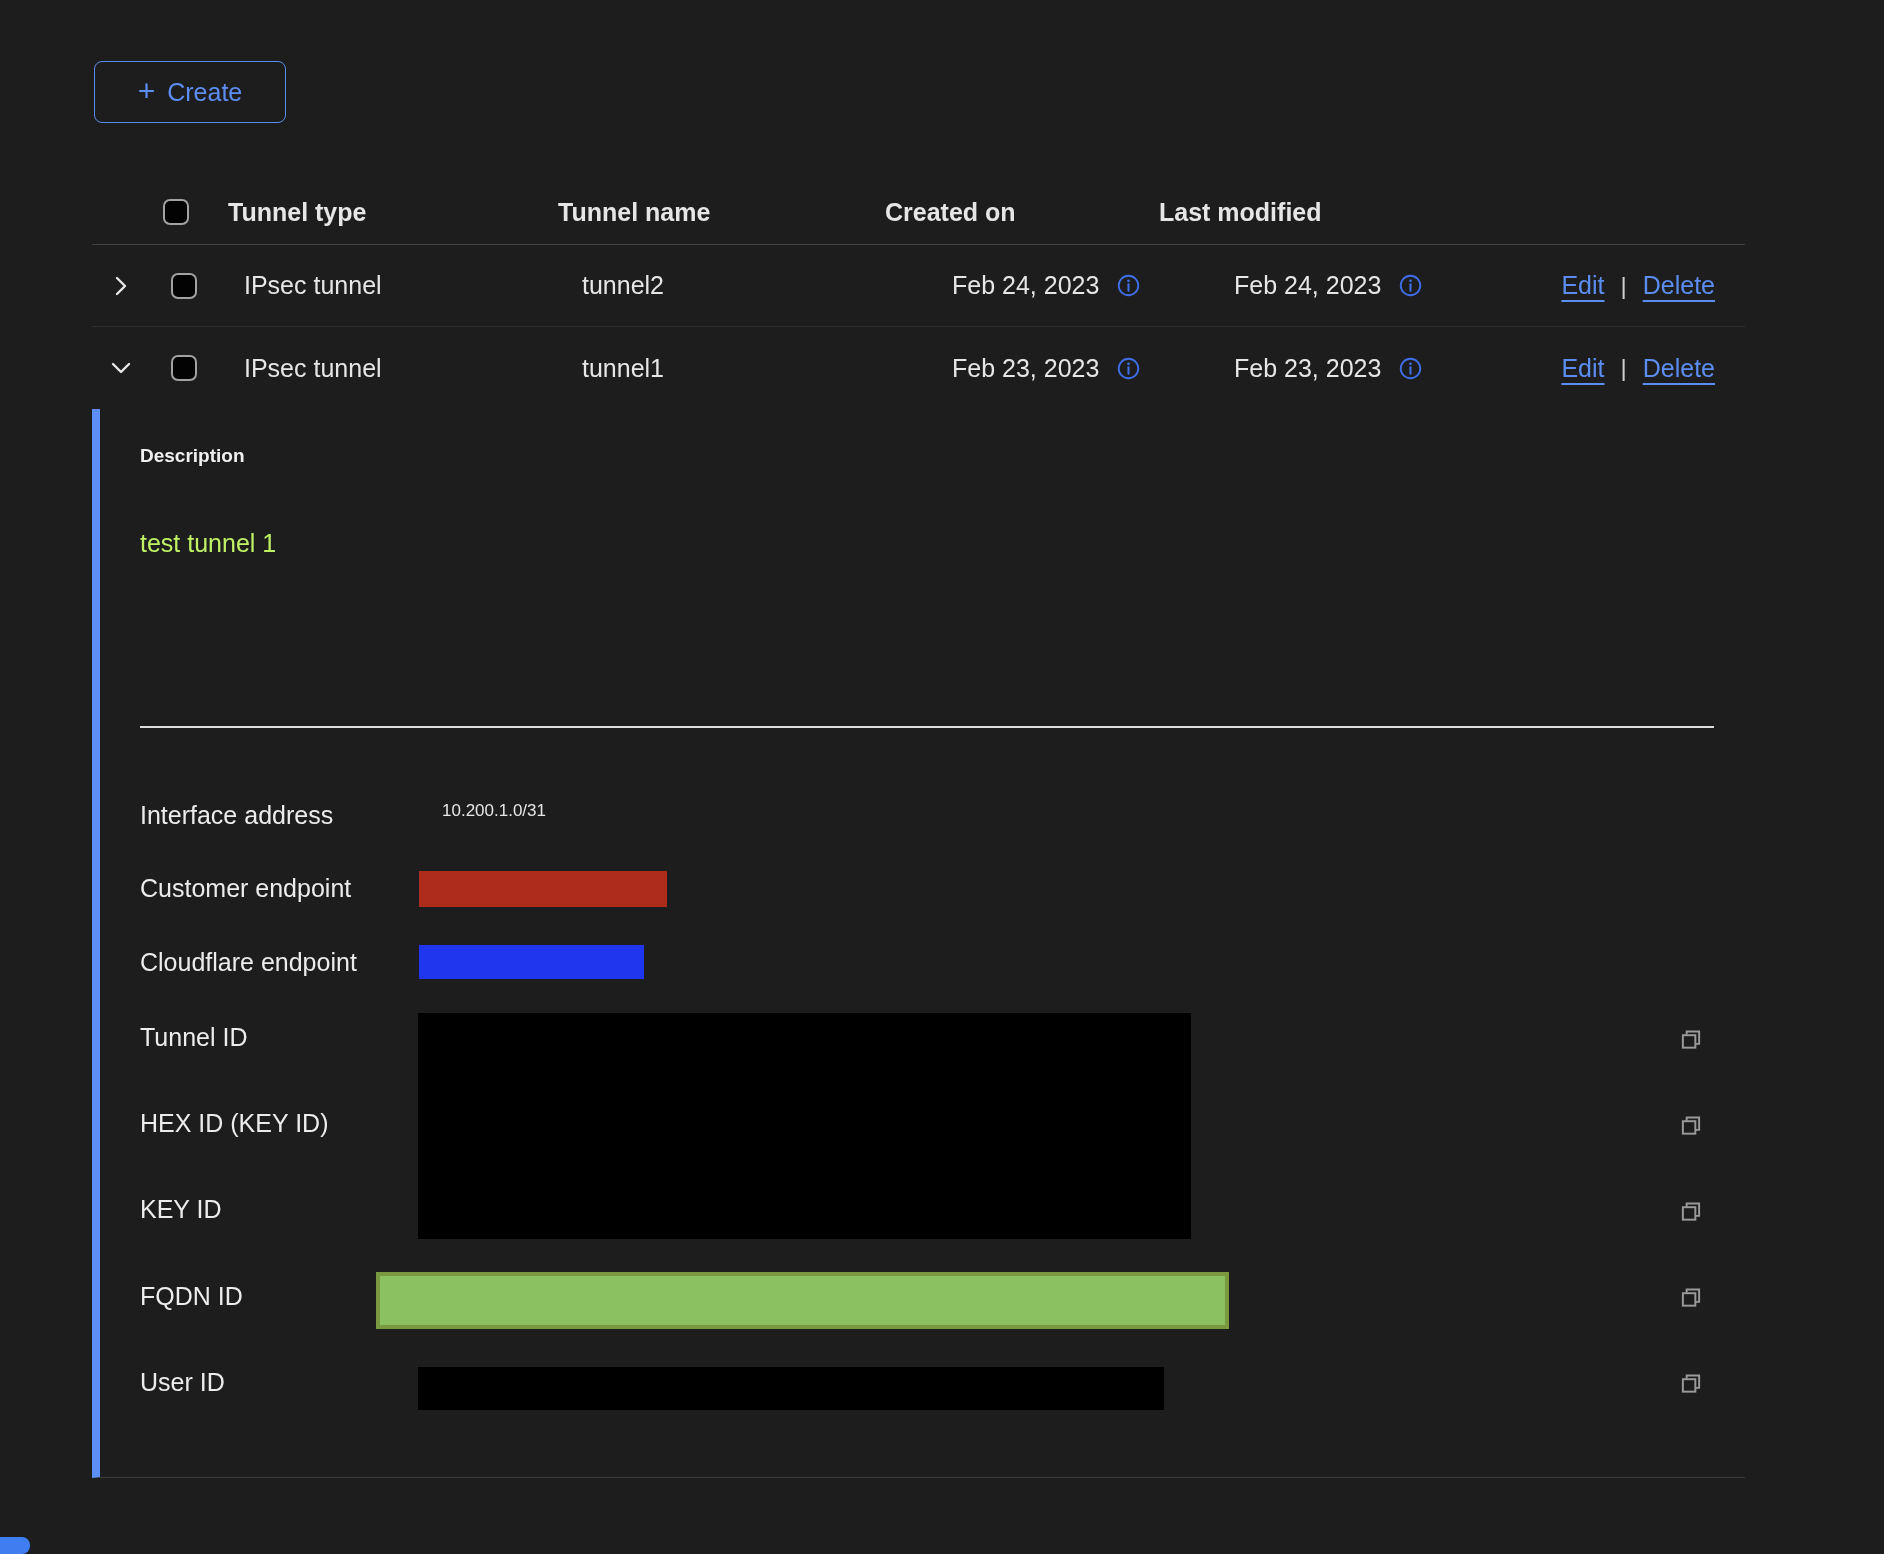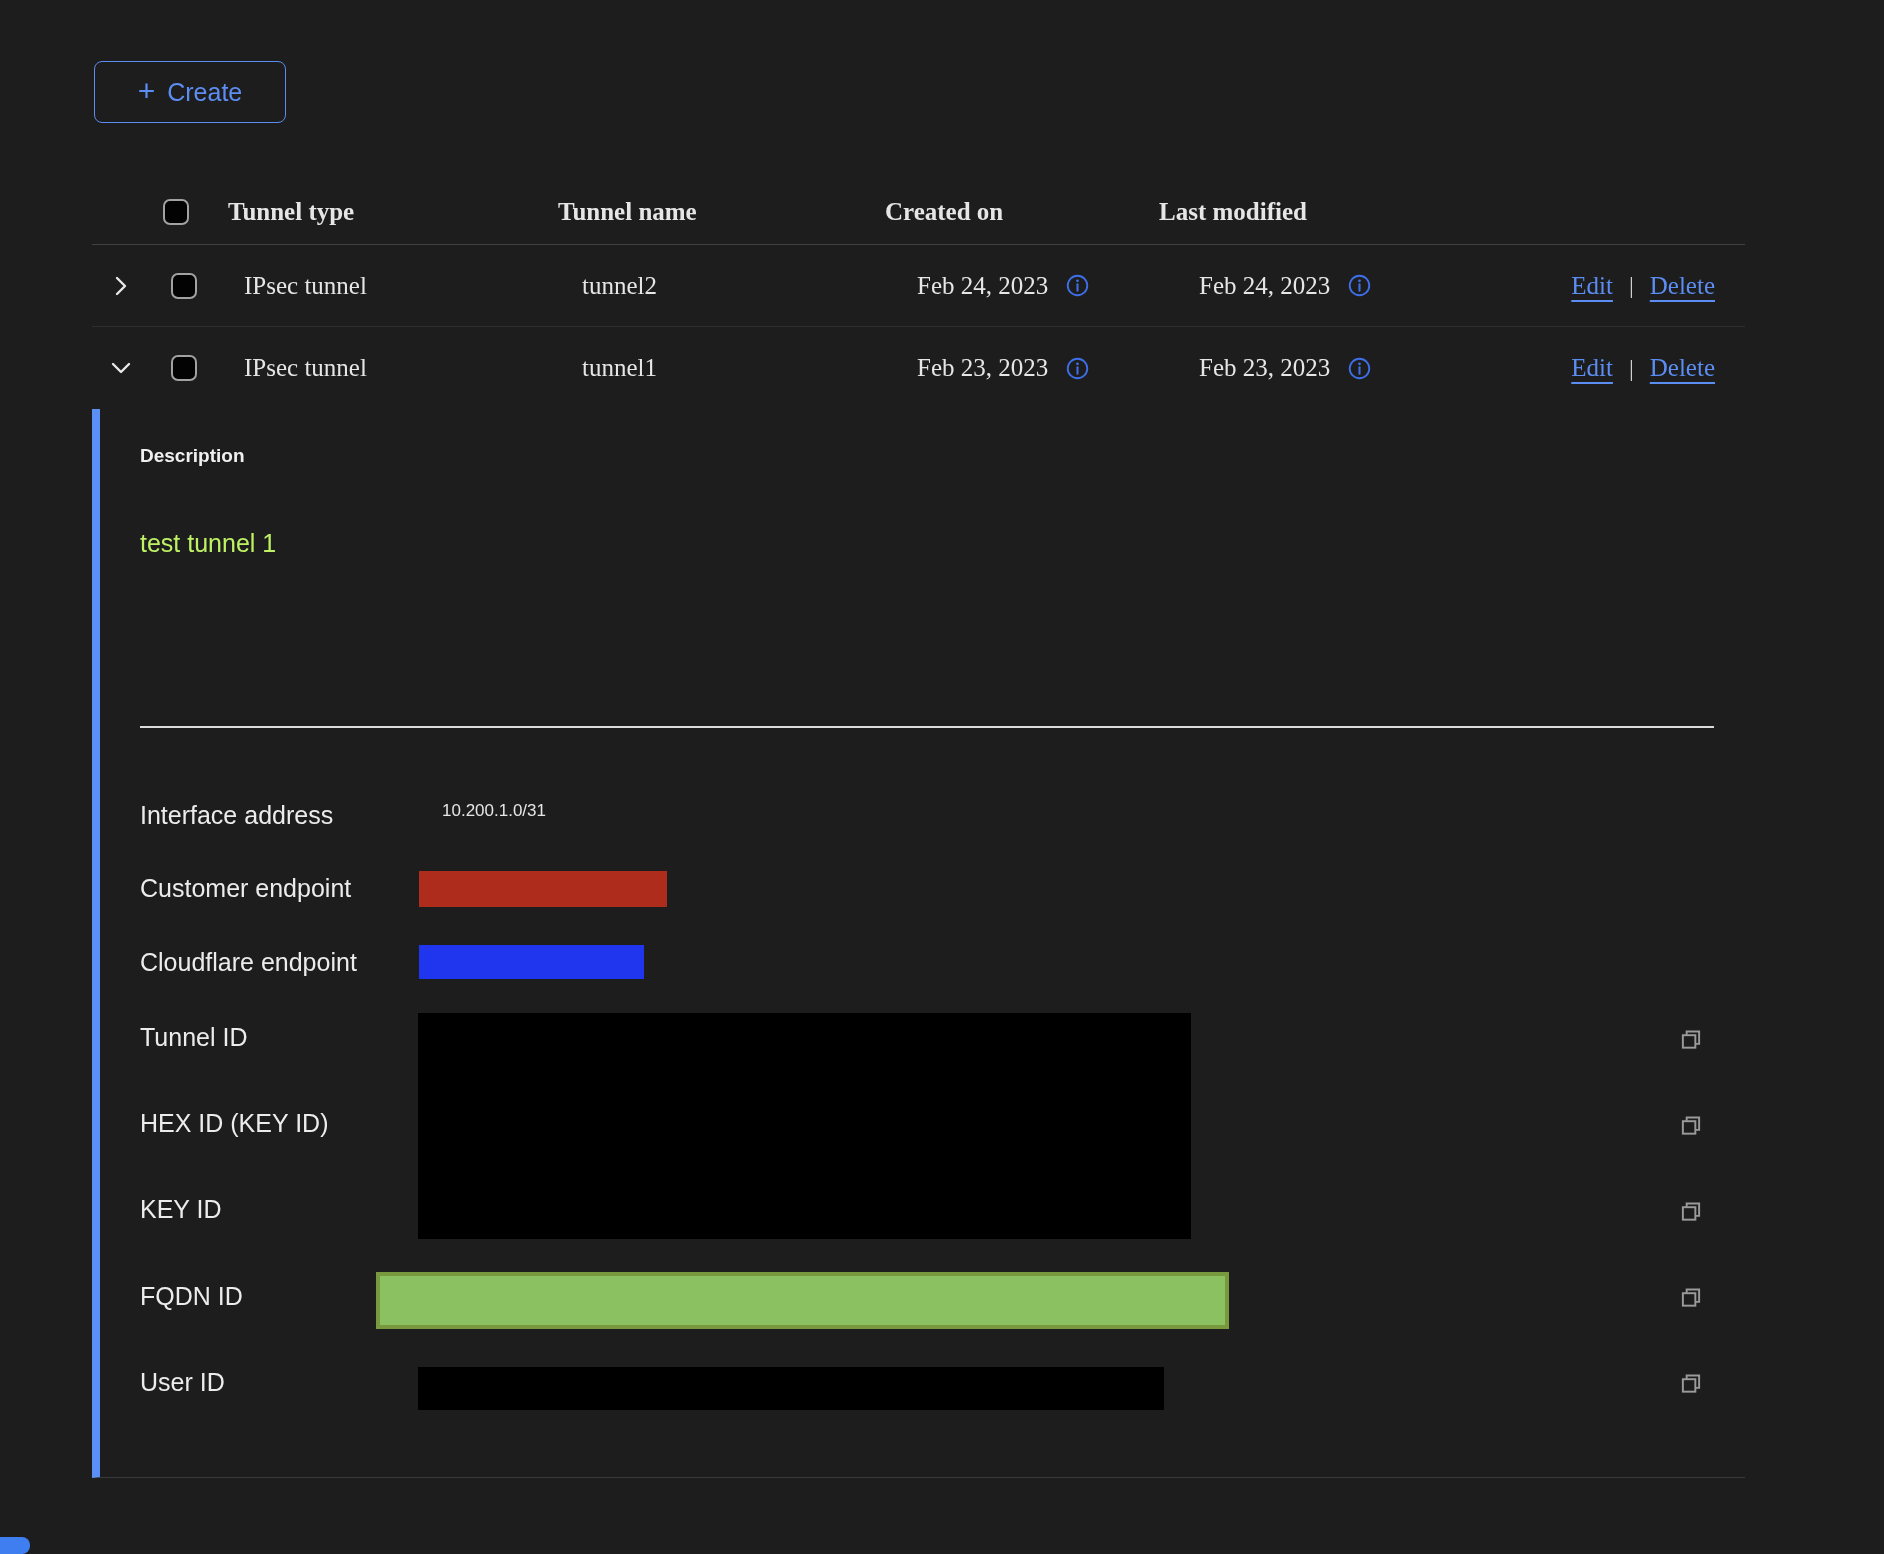--- a/index.html
+++ b/index.html
@@ -27,25 +27,25 @@
   .table { position:absolute; left:92px; top:180px; width:1653px; }
   .row {
     display:grid;
     grid-template-columns:58px 78px 330px 327px 274px 320px 1fr;
     align-items:center;
   }
   .thead { height:65px; border-bottom:1px solid #414141; }
   .tr { height:82px;gap:8px; }
   .tr-0 { border-bottom:1px solid #2e2e2e; }
   .th { font-weight:700; font-size:25px; color:#f2f2f2; }
-  .cell { font-size:25px; color:#e6e6e6;font-family:Liberation Serif, serif; }
+  .cell { font-size:25px; color:#e6e6e6; }
   .c-chev { padding-left:16px; display:flex; align-items:center; }
   .c-check { display:flex; align-items:center; padding-left:13px; }
   .c-actions { display:flex; justify-content:flex-end; align-items:center; gap:16px; padding-right:30px; }
-  .date-cell { display:flex; align-items:center; gap:18px; }
+  .date-cell { display:flex; align-items:center; gap:18px;margin-left:35px; }
 
   .checkbox {
     width:26px; height:26px; border:2px solid #a2a2a2; border-radius:7px;
     background:#030303; cursor:pointer;
   }
   .chev-btn { background:none; border:none; cursor:pointer; display:flex; align-items:center; padding:0; }
 
   .link {
     color:#5c8df2; font-size:25px; text-decoration:underline;
     text-underline-offset:6px; text-decoration-thickness:1.5px; cursor:pointer;

